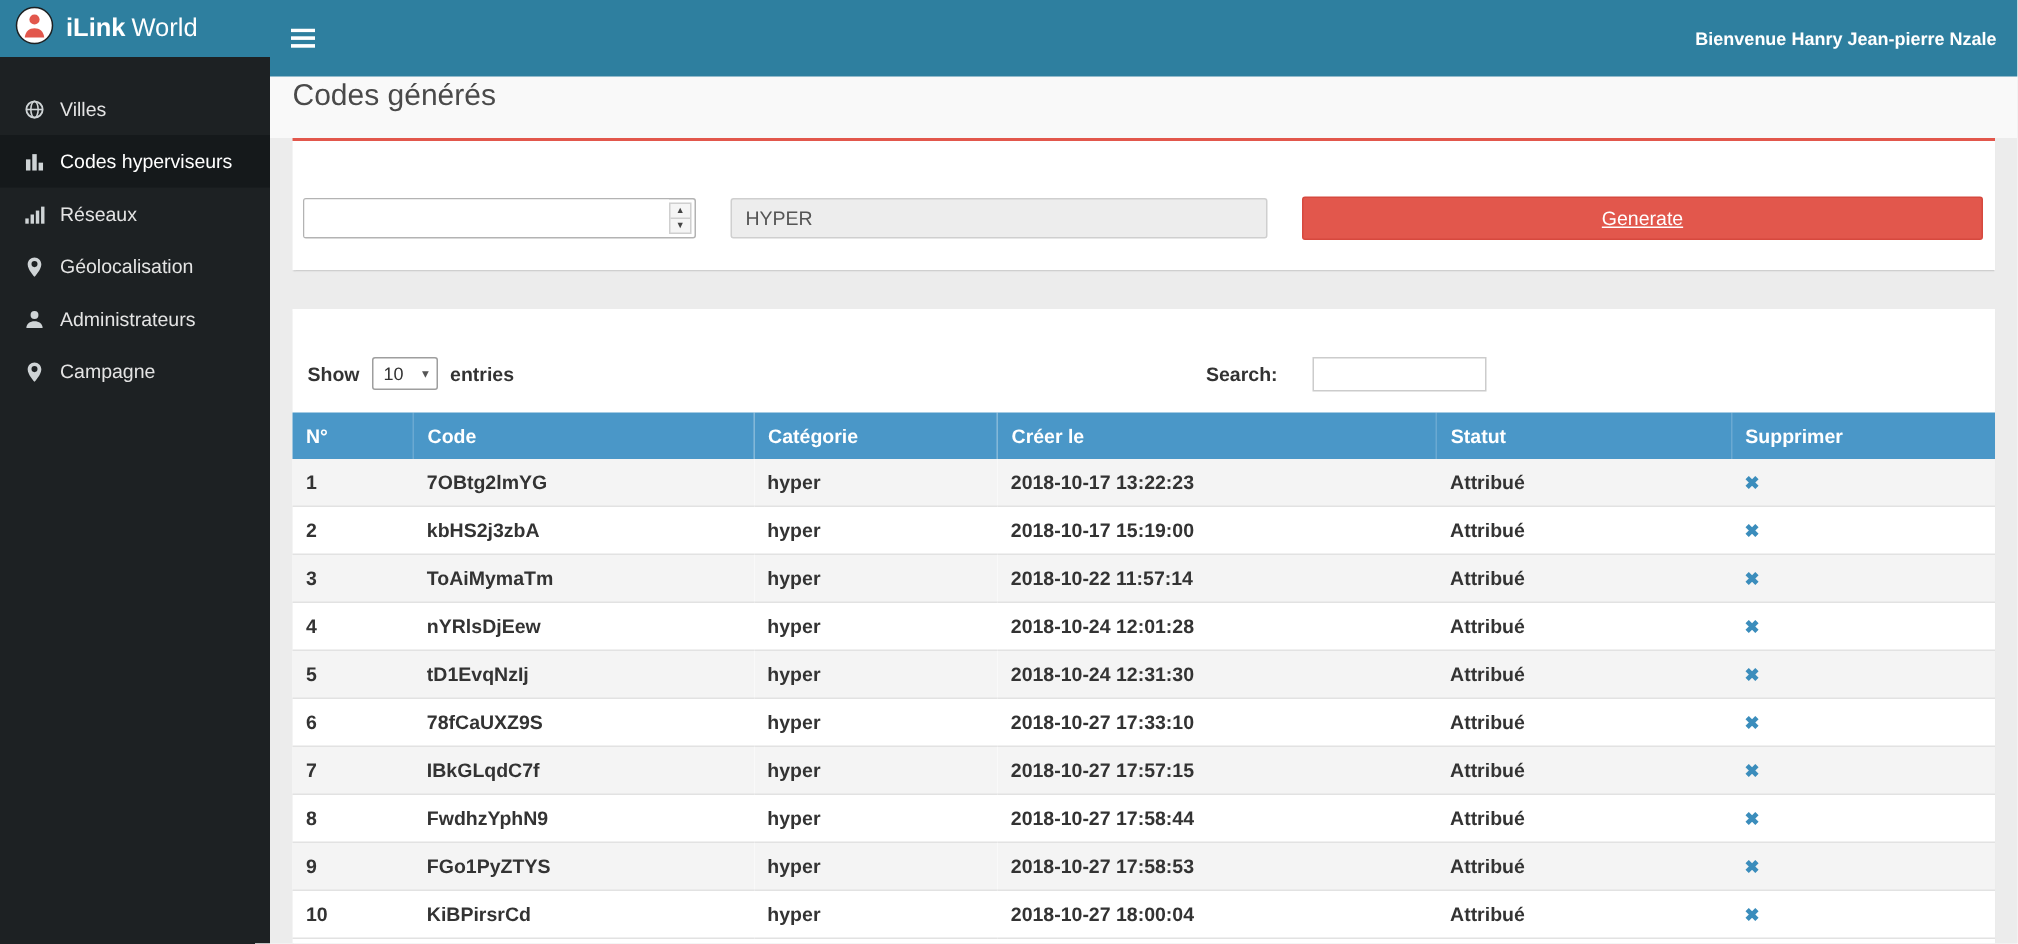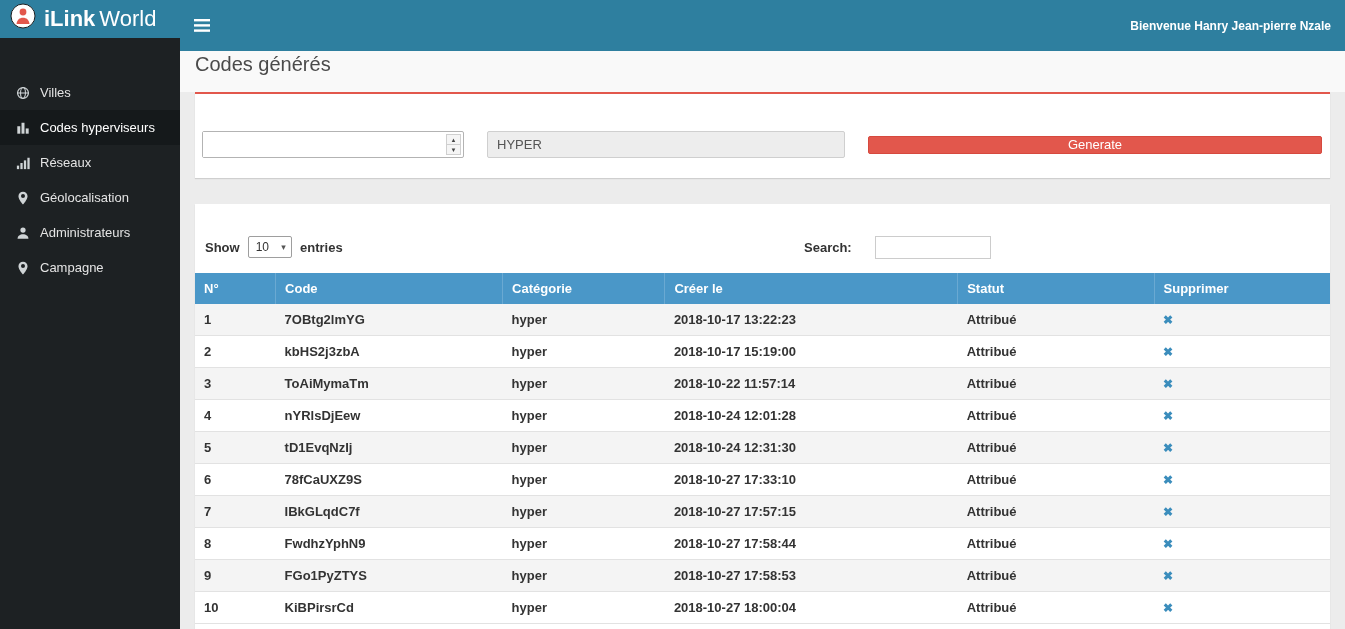--- a/index.html
+++ b/index.html
@@ -8,23 +8,23 @@
 
   
   .topbar { position:absolute; left:180px; top:0; right:0; height:51px; background:#2e7f9f;
             display:flex; align-items:center; justify-content:space-between; padding:0 14px; color:#fff; z-index:5; }
   .hamburger { cursor:pointer; display:flex; align-items:center; }
   .welcome { font-size:12px; font-weight:700; }
 
   
   .sidebar { position:absolute; left:0; top:0; bottom:0; width:180px; background:#1d2123; z-index:6; }
   .brand { height:38px; background:#2e7f9f; color:#fff; display:flex; align-items:center; gap:8px;
-           padding:0 10px; font-size:22px; cursor:pointer; }
+           padding:0 10px; font-size:17px; cursor:pointer; }
   .brand .light { font-weight:300; margin-left:4px; }
-  .menu { padding-top:1px;margin-top:36px; }
+  .menu { padding-top:17px; }
   .menu-item { display:flex; align-items:center; gap:10px; padding:10px 15px; color:#e4e4e4;
                font-size:13px; cursor:pointer; }
   .menu-item.active { background:#15191b; color:#fff; }
   .mi-icon { width:15px; display:inline-flex; justify-content:center; color:#cfd4d6; }
 
   
   .main { position:absolute; left:180px; top:38px; right:0; bottom:0; background:#ececec; overflow:hidden; }
   .content-header { background:#f9f9f9; padding:15px 15px 16px; }
   .page-title { font-size:20px; font-weight:400; color:#4a4a4a; }
 
@@ -33,22 +33,22 @@
   .form-row { display:flex; align-items:center; gap:23px; padding:37px 8px 20px 7px; }
   .num-wrap { width:262px; height:27px; border:1px solid #b3b3b3; background:#fff; display:flex; border-radius:2px; }
   .num-wrap input { flex:1; border:none; outline:none; padding:0 6px; font-size:13px; min-width:0; }
   .spin { width:15px; margin:2px 2px 2px 0; border:1px solid #cfcfcf; background:#f5f5f5;
           display:flex; flex-direction:column; }
   .spin span { flex:1; display:flex; align-items:center; justify-content:center; font-size:6px;
                color:#444; line-height:1; cursor:pointer; }
   .spin span:first-child { border-bottom:1px solid #cfcfcf; }
   .cat-input { width:358px; height:27px; background:#ededed; border:1px solid #cfcfcf; color:#555;
                font-size:13px; padding:0 9px; border-radius:2px; }
-  .generate-btn { flex:1; height:18px; background:#e2574c; border:1px solid #d6493e; color:#fff;
-                  font-size:13px; cursor:pointer; border-radius:2px; }
+  .generate-btn { flex:1; height:29px; background:#e2574c; border:1px solid #d6493e; color:#fff;
+                  font-size:13px; cursor:pointer; border-radius:2px;text-decoration:underline; }
 
   .box-table { margin-top:26px; padding-top:14px; min-height:500px; }
   .dt-controls { position:relative; display:flex; align-items:center; margin:17px 10px 14px; height:24px;
                  font-size:13px; font-weight:700; color:#333; }
   .length-select { display:inline-flex; align-items:center; margin:0 8px; border:1px solid #9e9e9e;
                    background:#fff; height:22px; font-weight:400; cursor:pointer; border-radius:2px; }
   .length-select .val { padding:0 7px; font-size:12px; color:#333; }
   .length-select .caret { width:15px; font-size:9px; color:#555; text-align:center; }
   .dt-filter { position:absolute; left:599px; display:flex; align-items:center; gap:23px; }
   .dt-filter input { width:116px; height:23px; border:1px solid #ccc; padding:0 6px; font-size:13px; outline:none; }

